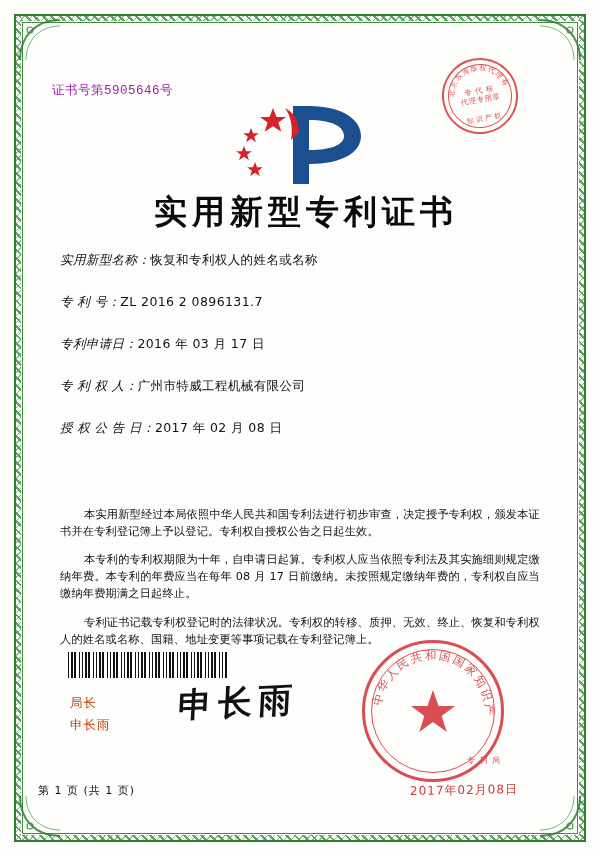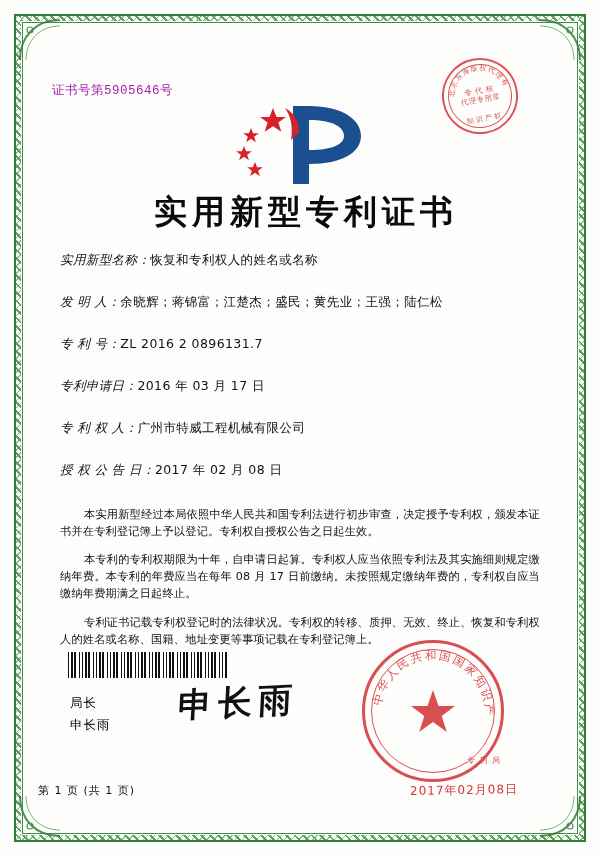--- a/index.html
+++ b/index.html
@@ -127,21 +127,21 @@
     position:absolute;left:30px;top:612px;width:160px;height:26px;
     background:
       repeating-linear-gradient(90deg,
         #111 0 1px, #fff 1px 3px, #111 3px 5px, #fff 5px 6px,
         #111 6px 8px, #fff 8px 11px, #111 11px 12px, #fff 12px 14px);
   }
 
   
   .sig-label{
     position:absolute;left:32px;top:652px;
-    font-size:12.5px;line-height:22px;color:#000000;letter-spacing:1px;
+    font-size:12.5px;line-height:22px;color:#c2410c;letter-spacing:1px;
   }
   .sig-hand{
     position:absolute;left:140px;top:640px;
     font-family:"DejaVu Serif","Liberation Serif",serif;
     font-size:34px;color:#111;
     letter-spacing:6px;
     transform:rotate(-3deg) skewX(-6deg);
     font-weight:bold;
   }
 
@@ -247,23 +247,20 @@
       </svg>
     </div>
 
     <div class="title">实用新型专利证书</div>
 
     <div class="fields">
       <div class="field">
         <span class="lbl">实用新型名称：</span><span class="val">恢复和专利权人的姓名或名称</span>
       </div>
       <div class="field">
-        <span class="lbl">发  明  人：</span><span class="val">余晓辉；蒋锦富；江楚杰；盛民；黄先业；王强；陆仁松</span>
-      </div>
-      <div class="field">
         <span class="lbl">专  利  号：</span><span class="val">ZL 2016 2 0896131.7</span>
       </div>
       <div class="field">
         <span class="lbl">专利申请日：</span><span class="val">2016 年 03 月 17 日</span>
       </div>
       <div class="field">
         <span class="lbl">专 利 权 人：</span><span class="val">广州市特威工程机械有限公司</span>
       </div>
       <div class="field">
         <span class="lbl">授 权 公 告 日：</span><span class="val">2017 年 02 月 08 日</span>

